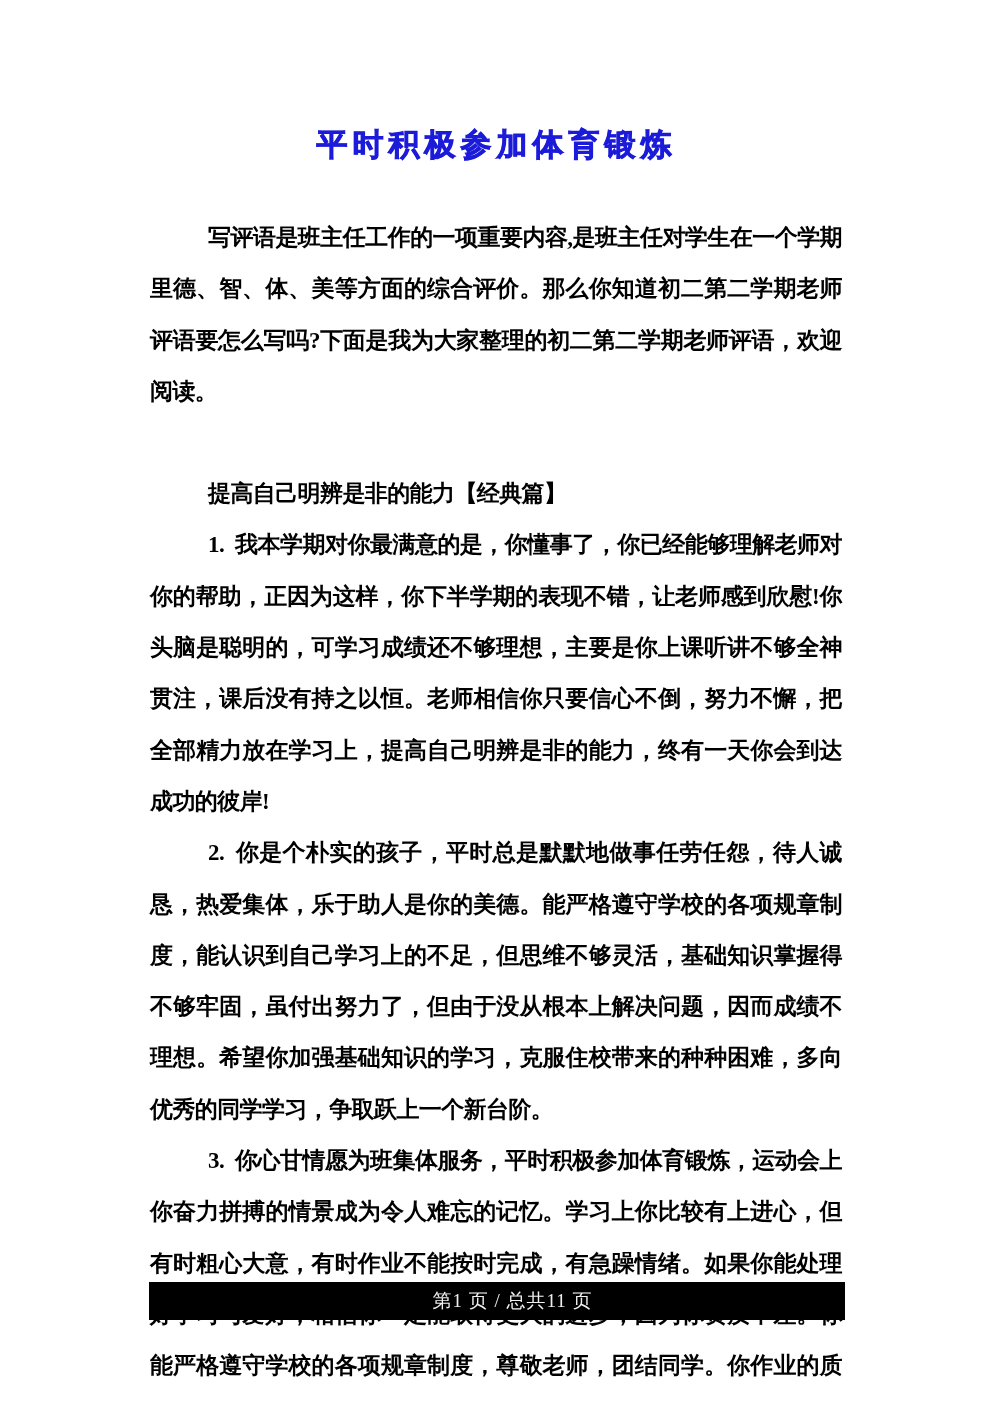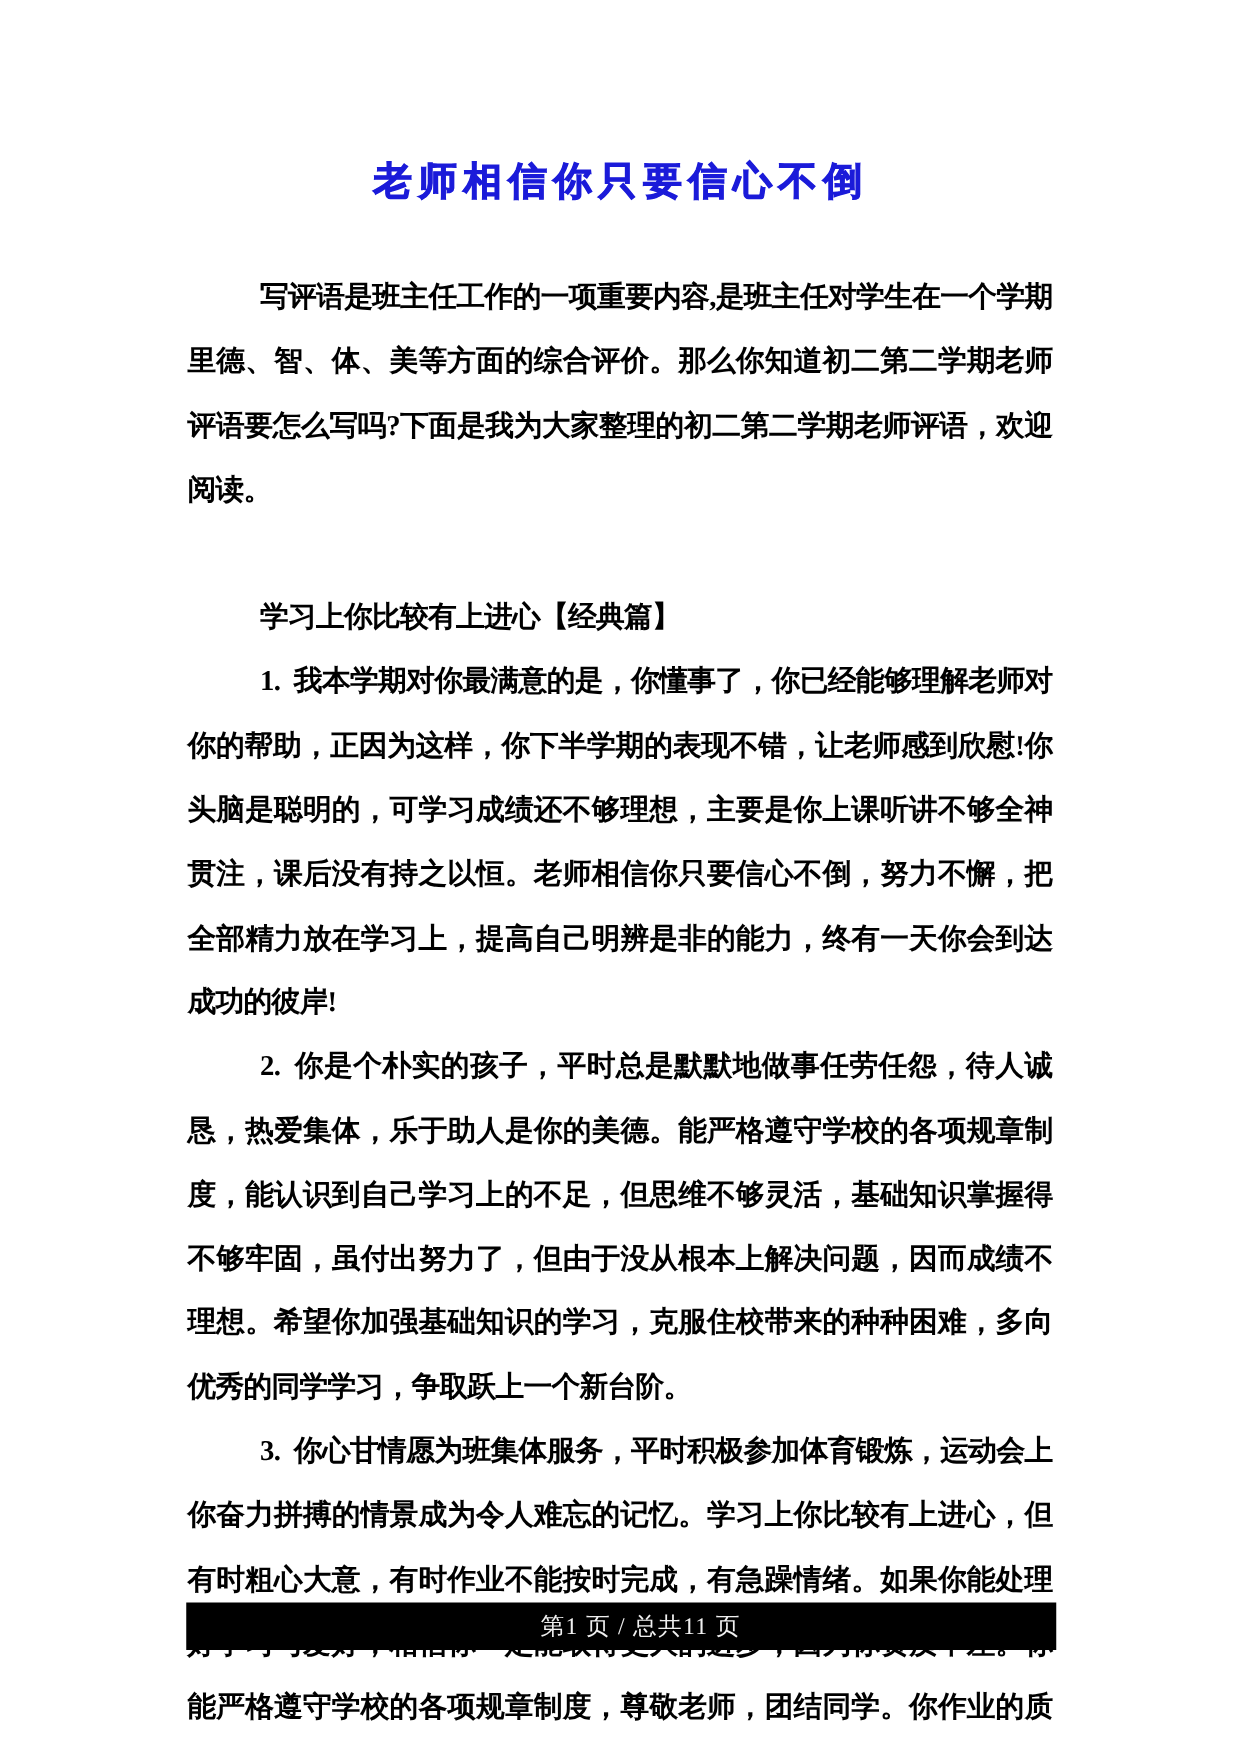--- a/index.html
+++ b/index.html
@@ -62,25 +62,25 @@
     font-size: 19px;
     letter-spacing: 1px;
     font-family: "Liberation Serif", "DejaVu Serif", serif;
     margin-left: 31px;
   }
 </style>
 </head>
 <body>
 
 <div class="page" style="background: rgb(255, 255, 255);">
-  <h1 class="doc-title" style="color: rgb(27, 27, 217);">老师相信你只要信心不倒</h1>
+  <h1 class="doc-title" style="color: rgb(27, 27, 217);">平时积极参加体育锻炼</h1>
 
   <div class="content" id="content" style="color: rgb(0, 0, 0);">
       <p class="para body">写评语是班主任工作的一项重要内容,是班主任对学生在一个学期里德、智、体、美等方面的综合评价。那么你知道初二第二学期老师评语要怎么写吗?下面是我为大家整理的初二第二学期老师评语，欢迎阅读。</p>
-      <p class="para section">学习上你比较有上进心【经典篇】</p>
+      <p class="para section">提高自己明辨是非的能力【经典篇】</p>
       <p class="para item">1. 我本学期对你最满意的是，你懂事了，你已经能够理解老师对你的帮助，正因为这样，你下半学期的表现不错，让老师感到欣慰!你头脑是聪明的，可学习成绩还不够理想，主要是你上课听讲不够全神贯注，课后没有持之以恒。老师相信你只要信心不倒，努力不懈，把全部精力放在学习上，提高自己明辨是非的能力，终有一天你会到达成功的彼岸!</p>
       <p class="para item">2. 你是个朴实的孩子，平时总是默默地做事任劳任怨，待人诚恳，热爱集体，乐于助人是你的美德。能严格遵守学校的各项规章制度，能认识到自己学习上的不足，但思维不够灵活，基础知识掌握得不够牢固，虽付出努力了，但由于没从根本上解决问题，因而成绩不理想。希望你加强基础知识的学习，克服住校带来的种种困难，多向优秀的同学学习，争取跃上一个新台阶。</p>
       <p class="para item">3. 你心甘情愿为班集体服务，平时积极参加体育锻炼，运动会上你奋力拼搏的情景成为令人难忘的记忆。学习上你比较有上进心，但有时粗心大意，有时作业不能按时完成，有急躁情绪。如果你能处理好学习与爱好，相信你一定能取得更大的进步，因为你资质不差。你能严格遵守学校的各项规章制度，尊敬老师，团结同学。你作业的质量已有了</p>
     </div>
 
   <div class="footer-bar" style="background: rgb(0, 0, 0);">
     <span class="footer-text" style="color: rgb(240, 240, 240);">第1 页 / 总共11 页</span>
   </div>
 </div>
 

